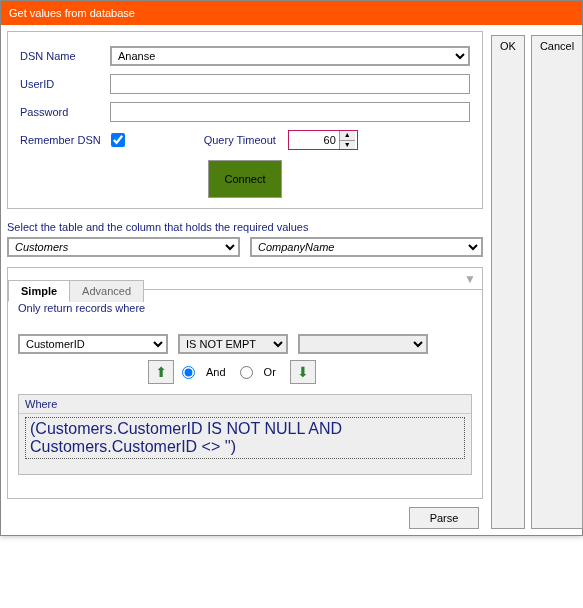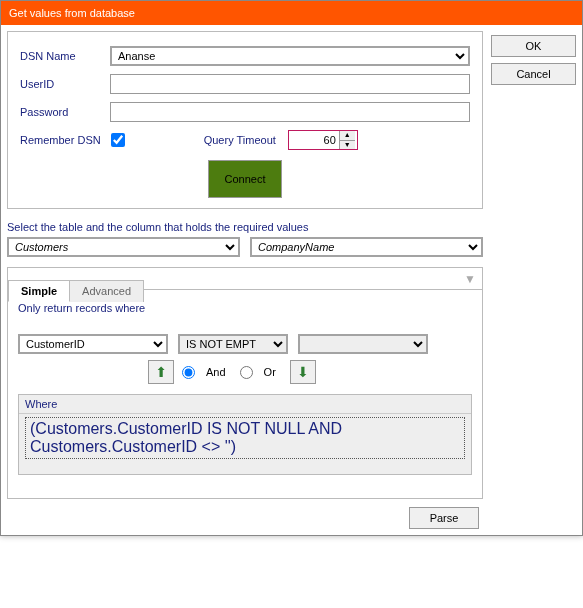--- a/index.html
+++ b/index.html
@@ -1,20 +1,20 @@
 <!DOCTYPE html>
 <html><head>
 <meta charset="utf-8">
 <style>
   * { box-sizing: border-box; font-family: Tahoma, Arial, sans-serif; font-size: 11px; }
   body { margin: 0; padding: 0; width: 583px; height: 608px; background: #fff; }
   .window { width: 583px; height: 536px; border: 1px solid #888; box-shadow: 0 0 6px rgba(0,0,0,0.3); background: #fff; display: flex; flex-direction: column; }
   .titlebar { background: #ff5500; color: #fff; padding: 5px 8px; font-size: 12px; }
   .client { flex: 1; display: flex; padding: 6px; gap: 8px; }
-  .sidebuttons { width: 85px; display: flex; flex-direction: column; gap: 6px; padding-top: 4px; }
+  .sidebuttons { width: 85px; display: flex; gap: 6px; padding-top: 4px; }
   .btn { border: 1px solid #999; background: #f0f0f0; padding: 4px 8px; text-align: center; cursor: default; color: #000; }
   .mainarea { flex: 1; display: flex; flex-direction: column; }
   .group { border: 1px solid #bbb; padding: 14px 12px 10px 12px; margin-bottom: 6px; }
   .formrow { display: flex; align-items: center; margin-bottom: 8px; }
   .formrow label { color: #1a237e; width: 90px; }
   .formrow input[type=text], .formrow input[type=password] { flex: 1; border: 1px solid #999; padding: 2px 4px; height: 20px; }
   select { border: 2px solid #a3a3a3; padding: 1px 2px; height: 20px; background: #fff; }
   .dsn-select { flex: 1; }
   .row2 { display: flex; align-items: center; margin-top: 6px; gap: 6px; }
   .chk { width: 14px; height: 14px; }

